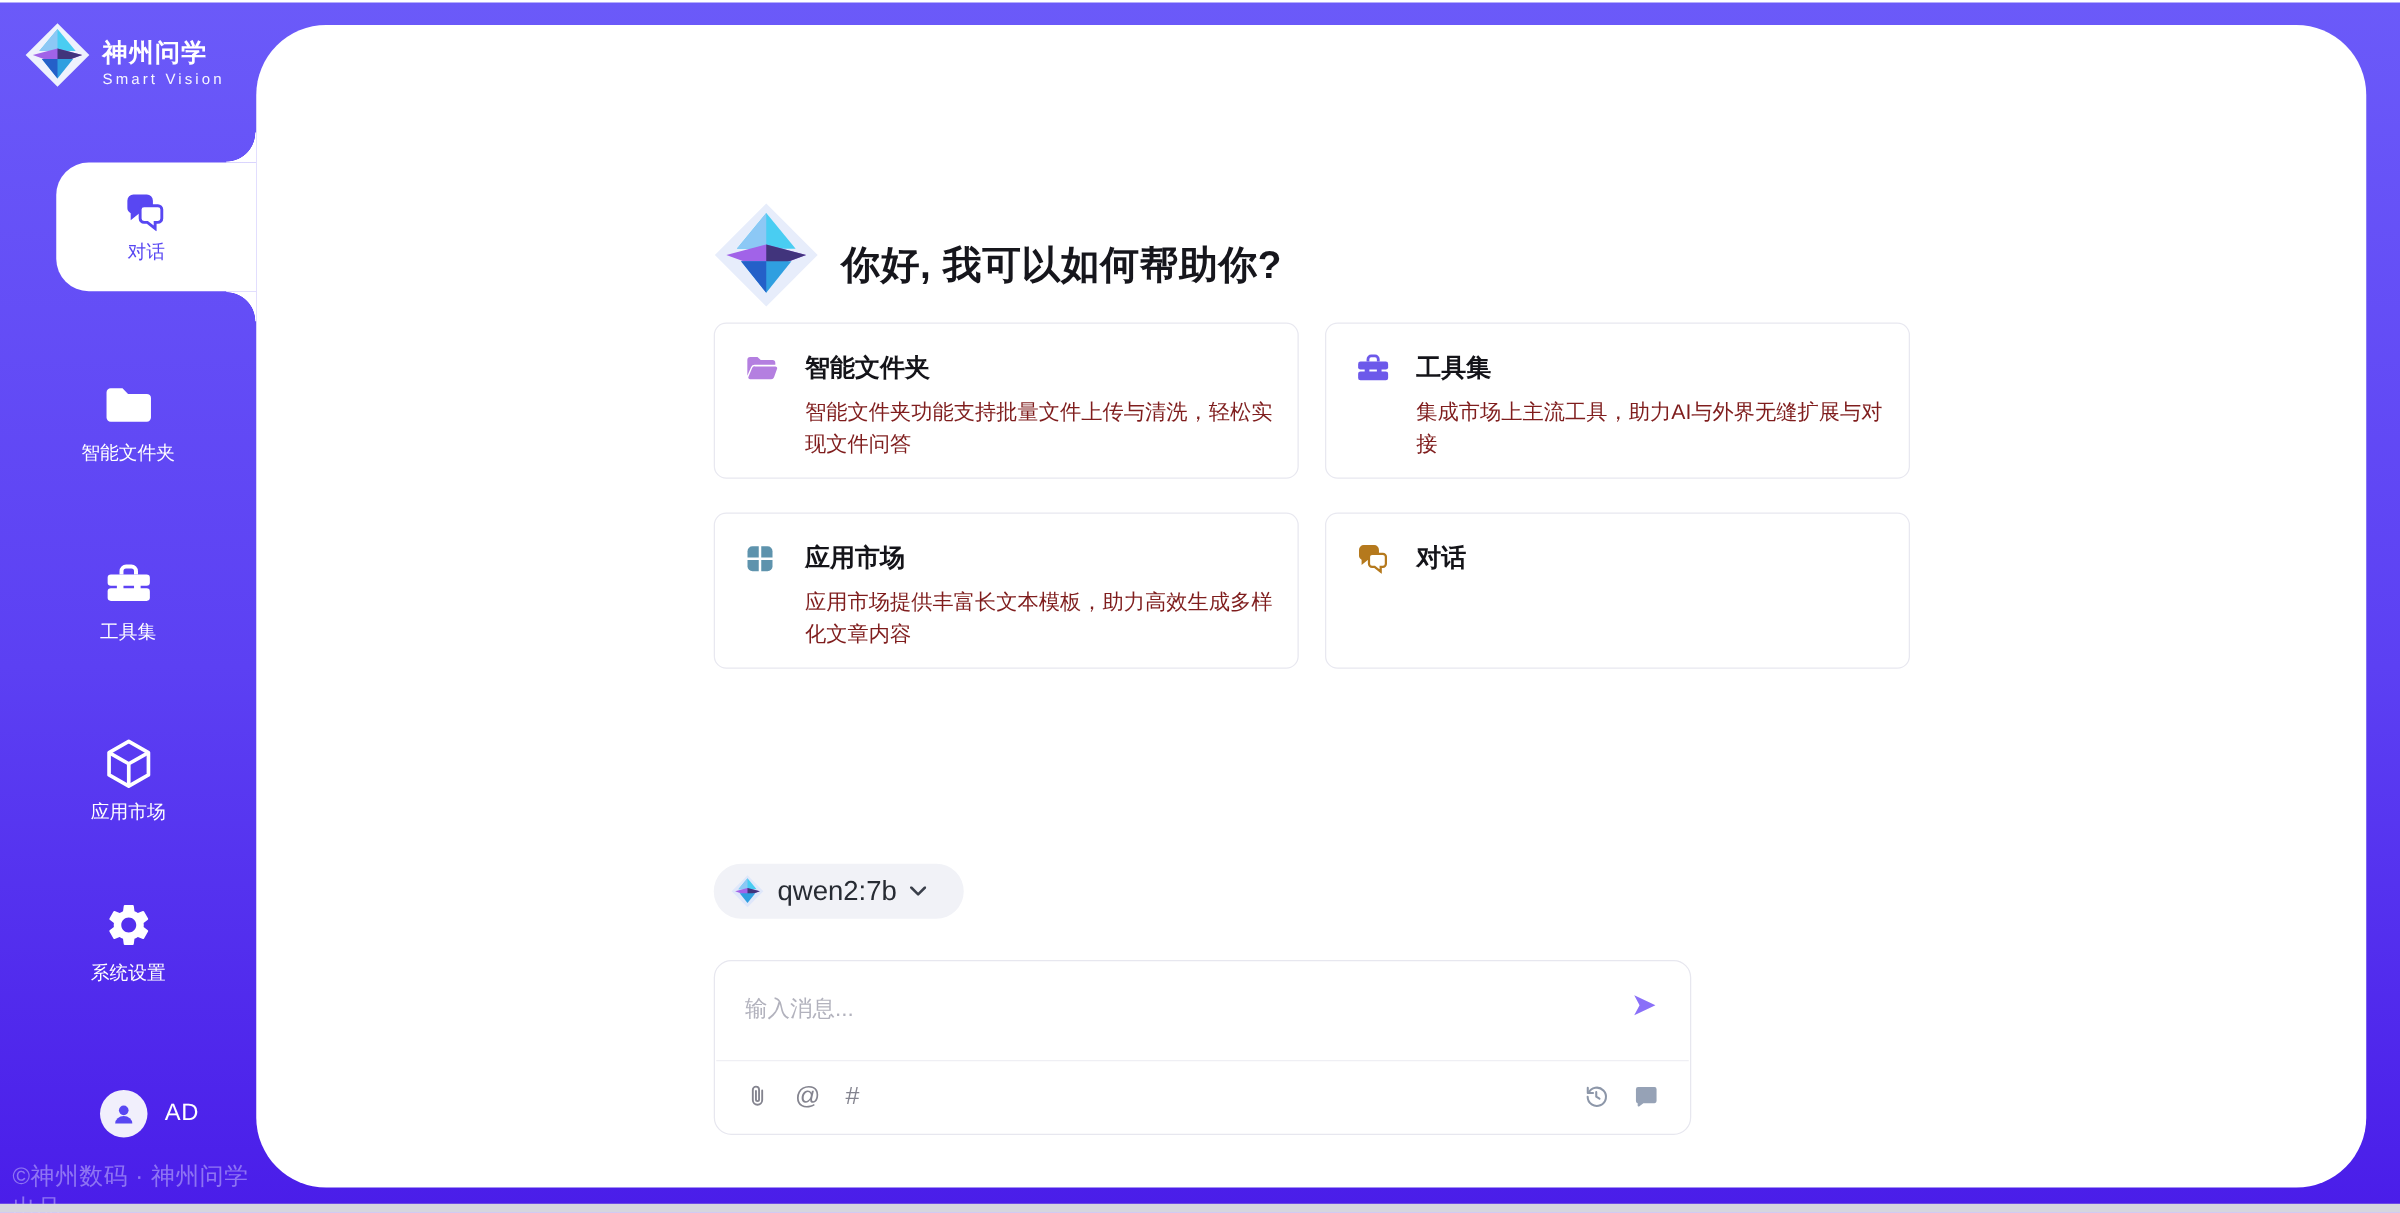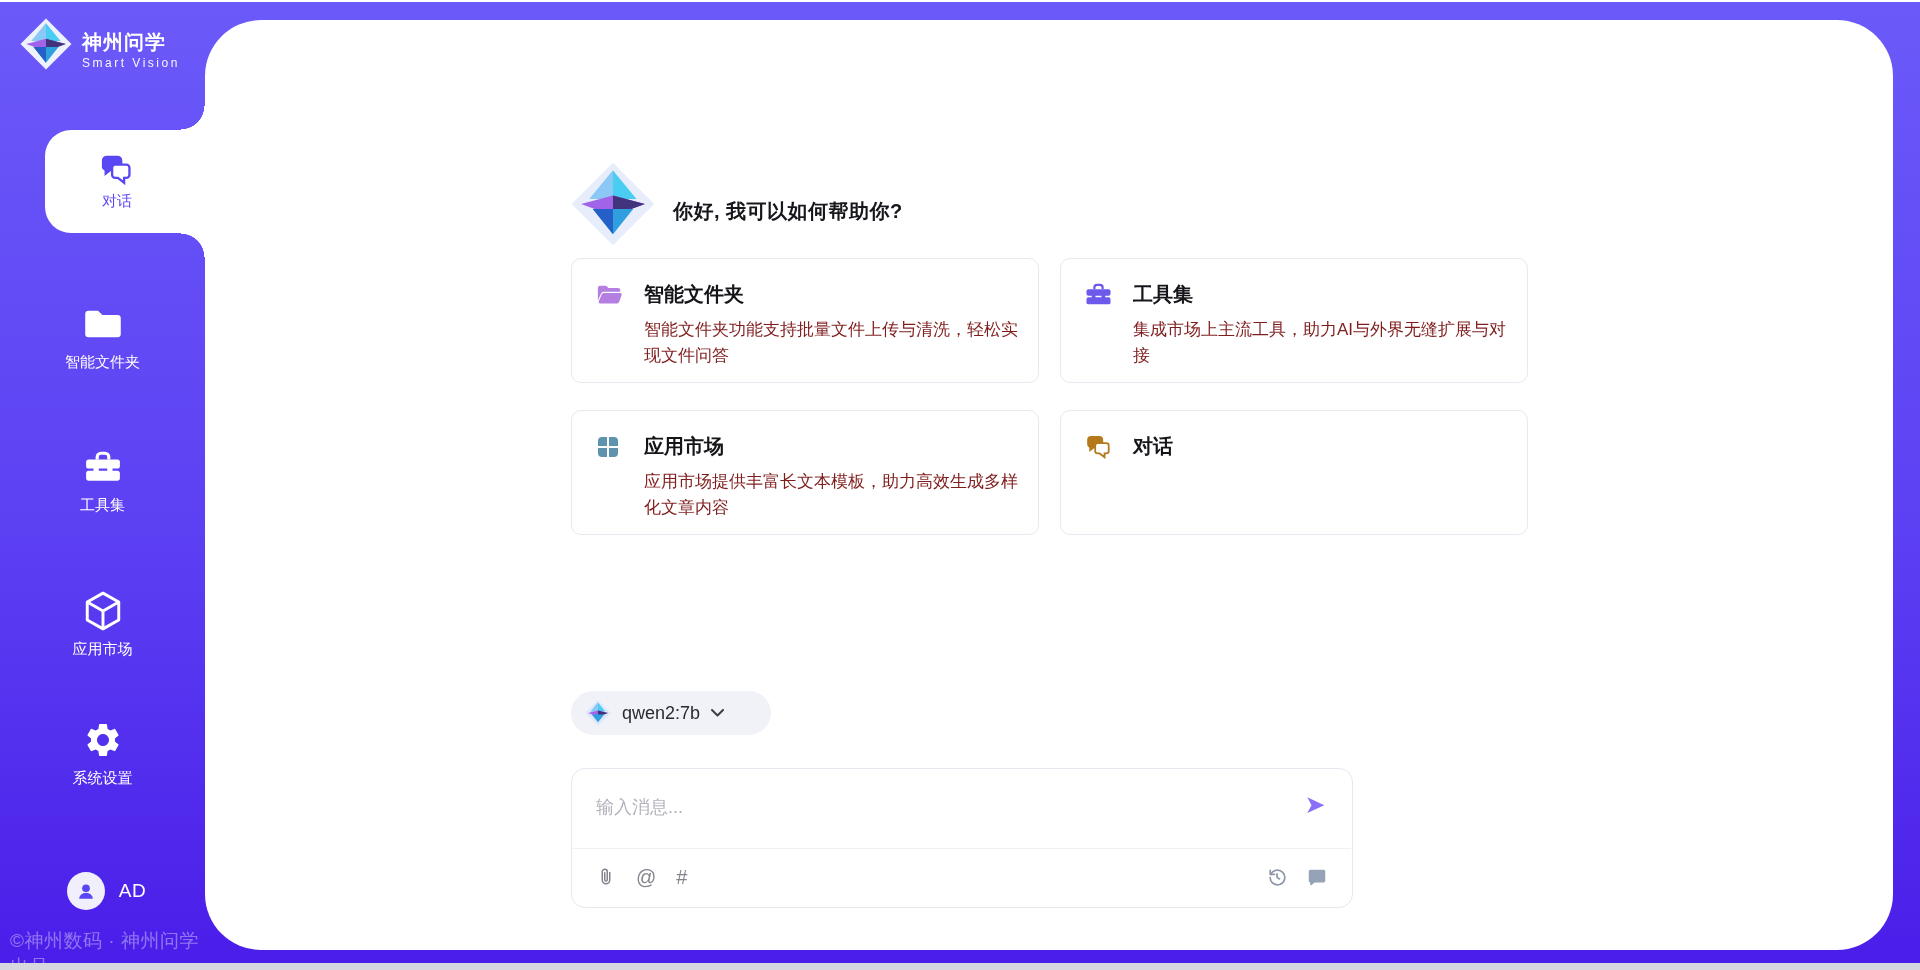--- a/index.html
+++ b/index.html
@@ -28,49 +28,49 @@
   .curve{position:absolute;left:181px;width:24px;height:24px;z-index:3;}
   .curve.top{top:106px;background:radial-gradient(circle 24px at 0 0, rgba(255,255,255,0) 23px, #fff 23.5px);}
   .curve.bottom{top:233px;background:radial-gradient(circle 24px at 0 100%, rgba(255,255,255,0) 23px, #fff 23.5px);}
   .nav-active-pill .nav-label{color:#5847f2;font-size:15px;font-weight:500;}
 
   .nav-item{position:absolute;left:0;width:205px;display:flex;flex-direction:column;
     align-items:center;gap:9px;cursor:pointer;}
   .nav-item .nav-label{color:#fff;font-size:15px;}
   .nav-item .icon-box{height:40px;display:flex;align-items:center;justify-content:center;}
 
-  .user-chip{position:absolute;left:4px;top:872px;width:205px;display:flex;align-items:center;
+  .user-chip{position:absolute;left:17px;top:872px;width:205px;display:flex;align-items:center;
     justify-content:center;gap:14px;cursor:pointer;}
   .avatar{width:38px;height:38px;border-radius:50%;background:#f1effc;display:flex;
     align-items:center;justify-content:center;}
   .user-name{color:#fff;font-size:19px;letter-spacing:.5px;}
   .side-footer{position:absolute;left:10px;top:928px;width:195px;color:rgba(235,233,255,.42);
     font-size:19px;letter-spacing:.5px;}
 
   
   .panel{position:absolute;left:205px;top:20px;width:1688px;height:930px;background:#fff;
     border-radius:56px;z-index:2;}
 
   .hero{position:absolute;left:366px;top:142px;display:flex;align-items:center;gap:18px;}
   .hero .logo{width:84px;height:84px;}
-  .hero-title{font-size:20px;font-weight:700;color:#16161c;letter-spacing:.5px;margin-top:15px;}
+  .hero-title{font-size:31px;font-weight:700;color:#16161c;letter-spacing:.5px;margin-top:15px;}
 
   .cards{position:absolute;left:366px;top:238px;width:957px;display:grid;
     grid-template-columns:468px 468px;grid-column-gap:21px;grid-row-gap:27px;}
   .card{width:468px;height:125px;background:#fff;border:1px solid #e8e8f0;border-radius:10px;
     padding:22px 22px 0 24px;cursor:pointer;}
   .card-head{display:flex;align-items:center;gap:20px;}
   .card-head .cicon{width:28px;height:26px;display:flex;align-items:center;}
   .card-title{font-size:20px;font-weight:700;color:#141419;}
   .card-desc{margin-top:9px;margin-left:48px;font-size:17px;line-height:26px;color:#7f1d1d;width:390px;}
 
   .model-pill{position:absolute;left:366px;top:671px;height:44px;min-width:200px;background:#f1f2f7;
     border-radius:22px;display:flex;align-items:center;gap:11px;padding:0 18px 0 14px;cursor:pointer;}
   .model-pill .logo{width:26px;height:26px;}
-  .model-label{font-size:18px;color:#272b33;font-weight:500;}
+  .model-label{font-size:22px;color:#272b33;font-weight:500;}
 
   .composer{position:absolute;left:366px;top:748px;width:782px;height:140px;background:#fff;
     border:1px solid #e7e7ef;border-radius:14px;}
   .composer-input{position:absolute;left:24px;top:18px;width:860px;height:40px;border:none;outline:none;
     font-size:18px;color:#33333a;font-family:"Liberation Sans","DejaVu Sans",sans-serif;background:transparent;}
   .composer-input::placeholder{color:#b2b2bd;}
   .send-btn{position:absolute;right:22px;top:20px;width:30px;height:30px;border:none;background:transparent;
     color:#8a70f8;font-size:25px;line-height:30px;cursor:pointer;}
   .composer-divider{position:absolute;left:1px;right:1px;top:79px;height:1px;background:#efeff4;}
   .tools-left{position:absolute;left:24px;top:95px;display:flex;align-items:center;gap:20px;}

